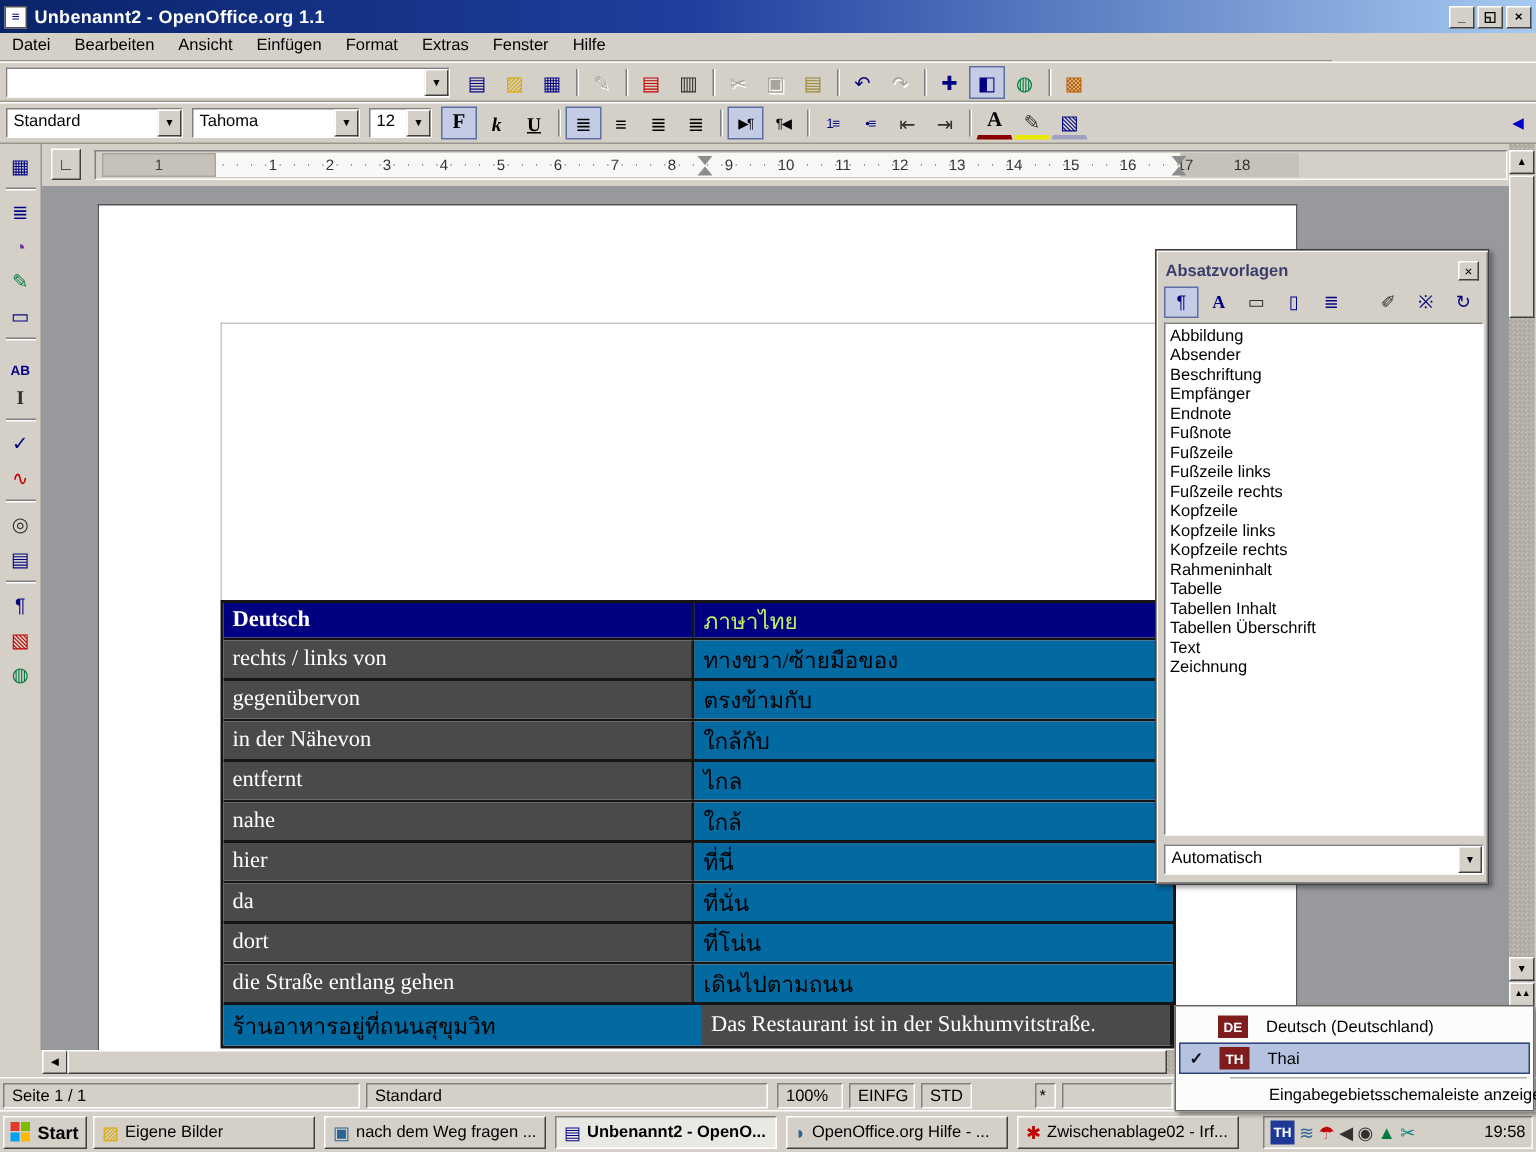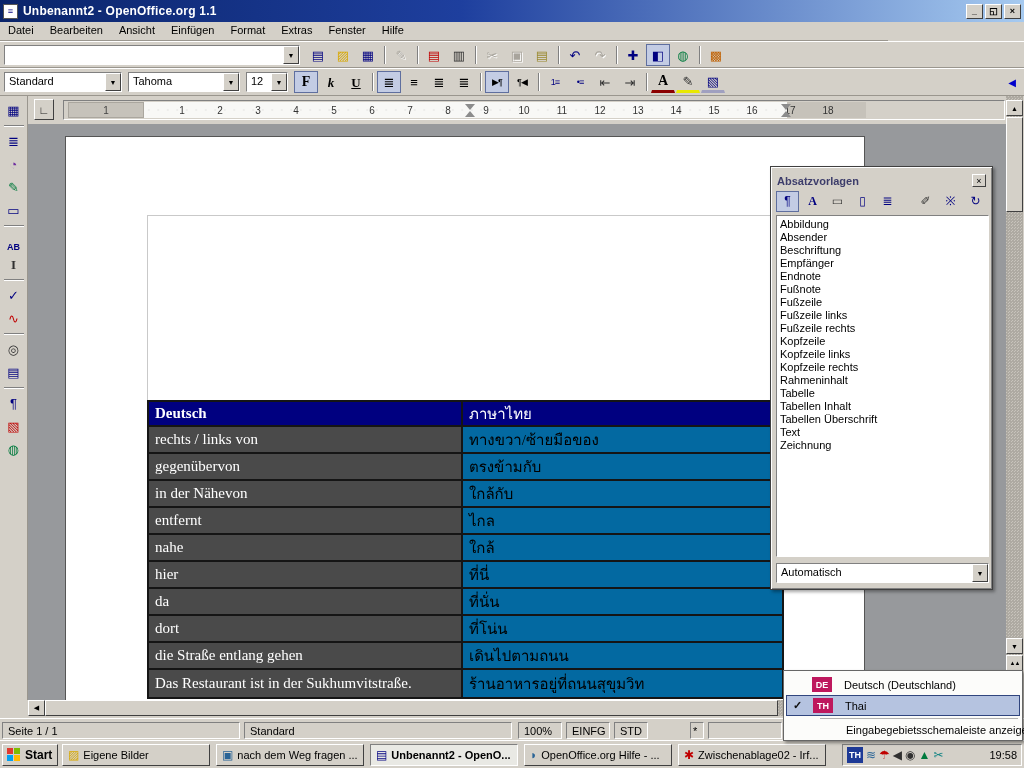--- a/index.html
+++ b/index.html
@@ -99,21 +99,21 @@
     border:1px solid #c9c9c9; border-bottom:none; }
   .ttable { position:absolute; left:147px; top:400px; width:637px; border:2px solid #151515; background:#fff; }
   .trow { display:flex; height:27px; border-bottom:2px solid #151515; align-items:stretch; }
   .trow:last-child { border-bottom:none; }
   .thead { height:25px; }
   .tcell { font-family:"Liberation Serif",serif; font-size:15px; padding:0 6px; white-space:nowrap;
     overflow:hidden; display:flex; align-items:center; }
   .tleft { width:314px; border-right:2px solid #151515; }
   .tright { flex:1; }
   .thead .tleft { background:#000080; color:#fff; font-weight:bold; }
-  .thead .tright { background:#000080; color:#ffffff; }
+  .thead .tright { background:#000080; color:#bef264; }
   .tbody .tleft { background:#4a4a4a; color:#fff; }
   .tbody .tright { background:#0369a1; color:#000; }
 
   
   .sb-btn { position:absolute; width:17px; height:16px; background:#d4d0c8; border:1px solid;
     border-color:#fff #404040 #404040 #fff; display:flex; align-items:center; justify-content:center;
     font-size:7px; color:#000; z-index:10; }
   .vtrack { position:absolute; left:1006px; top:96px; width:17px; height:620px; background:#aeaaa2;
     background-image:linear-gradient(45deg,#c8c4bc 25%,transparent 25%,transparent 75%,#c8c4bc 75%);
     background-size:3px 3px; z-index:9; }
@@ -176,21 +176,21 @@
     display:flex; align-items:center; justify-content:center; flex:0 0 auto; }
   .tray-ic { font-size:12px; line-height:1; }
   .clock { margin-left:auto; font-size:11px; }
 
   
   .langmenu { position:absolute; left:783px; top:670px; width:240px; height:71px; background:#fcfcfa;
     border:1px solid #666; box-shadow:2px 2px 3px rgba(0,0,0,.4); z-index:60; padding-top:3px; }
   .menu-row { height:21px; display:flex; align-items:center; margin:0 2px; padding-left:6px; }
   .menu-row.highlighted { background:#b5c3e0; border:1px solid #30457e; }
   .mcheck { width:16px; font-size:11px; font-weight:bold; color:#111; }
-  .mbadge { width:20px; height:15px; margin-left:4px; background:#be185d; color:#fff; font-size:9px;
+  .mbadge { width:20px; height:15px; margin-left:4px; background:#7f1d1d; color:#fff; font-size:9px;
     font-weight:bold; display:flex; align-items:center; justify-content:center; flex:0 0 auto; }
   .mlabel { margin-left:12px; font-size:11px; color:#000; white-space:nowrap; }
   .msep { height:1px; background:#b0b0b0; margin:2px 4px 2px 36px; }
   .mfooter { height:19px; line-height:19px; padding-left:62px; font-size:11px; color:#000; white-space:nowrap; }
 </style>
 </head>
 <body>
 
 <div id="screen">
 
@@ -502,22 +502,22 @@
       </div>
         <div class="trow">
         <div class="tcell tleft">dort</div>
         <div class="tcell tright">ที่โน่น</div>
       </div>
         <div class="trow">
         <div class="tcell tleft">die Straße entlang gehen</div>
         <div class="tcell tright">เดินไปตามถนน</div>
       </div>
         <div class="trow">
+        <div class="tcell tright">ร้านอาหารอยู่ที่ถนนสุขุมวิท</div>
         <div class="tcell tleft">Das Restaurant ist in der Sukhumvitstraße.</div>
-        <div class="tcell tright">ร้านอาหารอยู่ที่ถนนสุขุมวิท</div>
       </div>
       </div>
   </div>
 
   <div class="vtrack"></div>
   <span class="sb-btn" style="left:1006px; top:100px;">▲</span>
   <div class="vthumb"></div>
   <span class="sb-btn" style="left:1006px; top:638px;">▼</span>
   <span class="sb-btn" style="left:1006px; top:655px;">
     <span class="dblarrow">▲▲</span>

